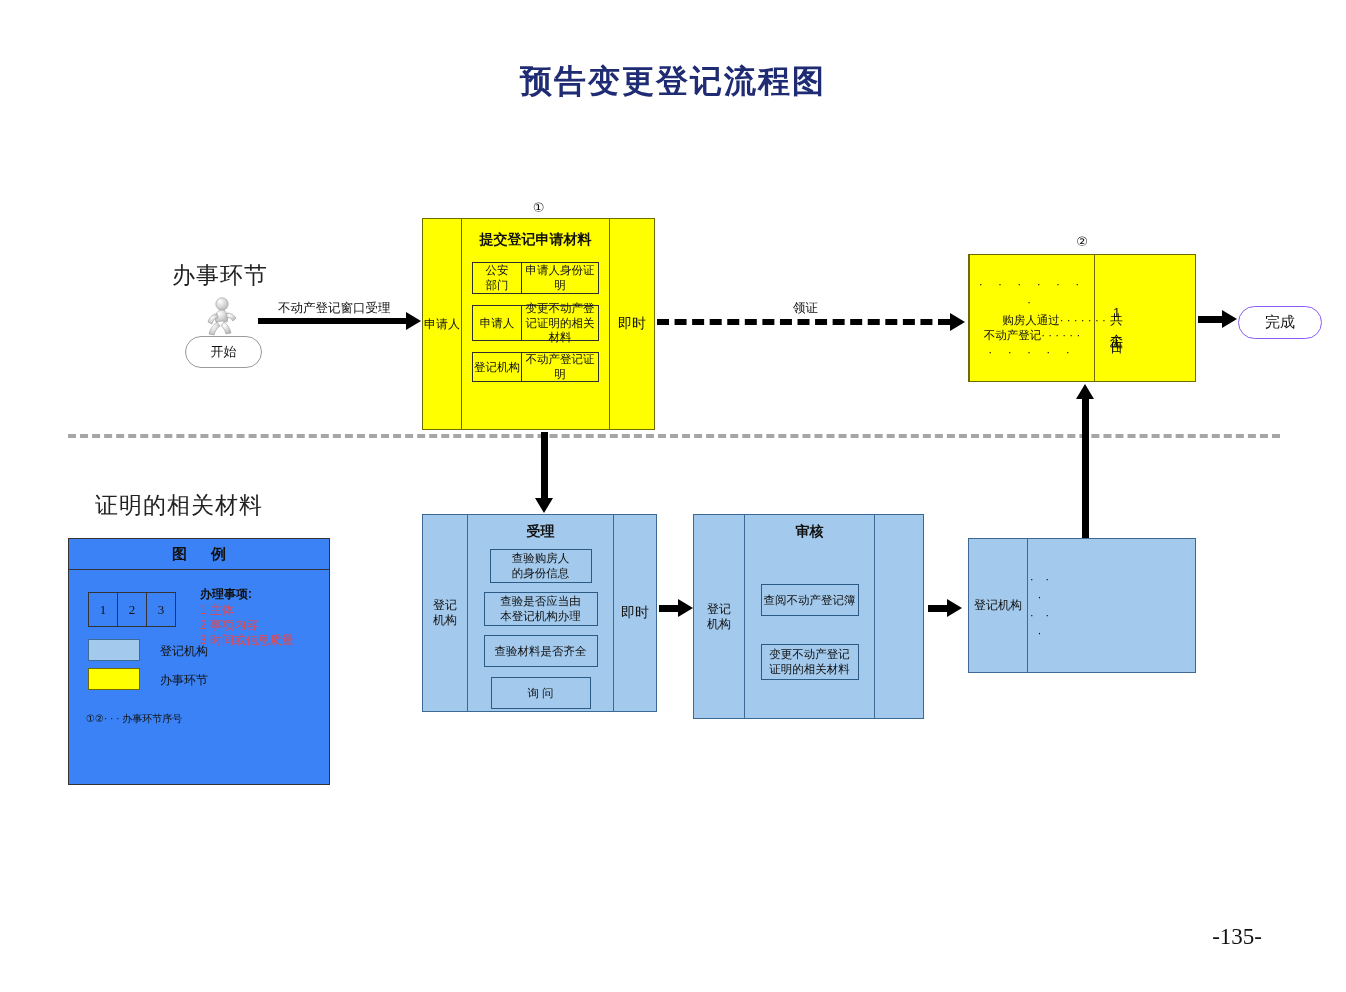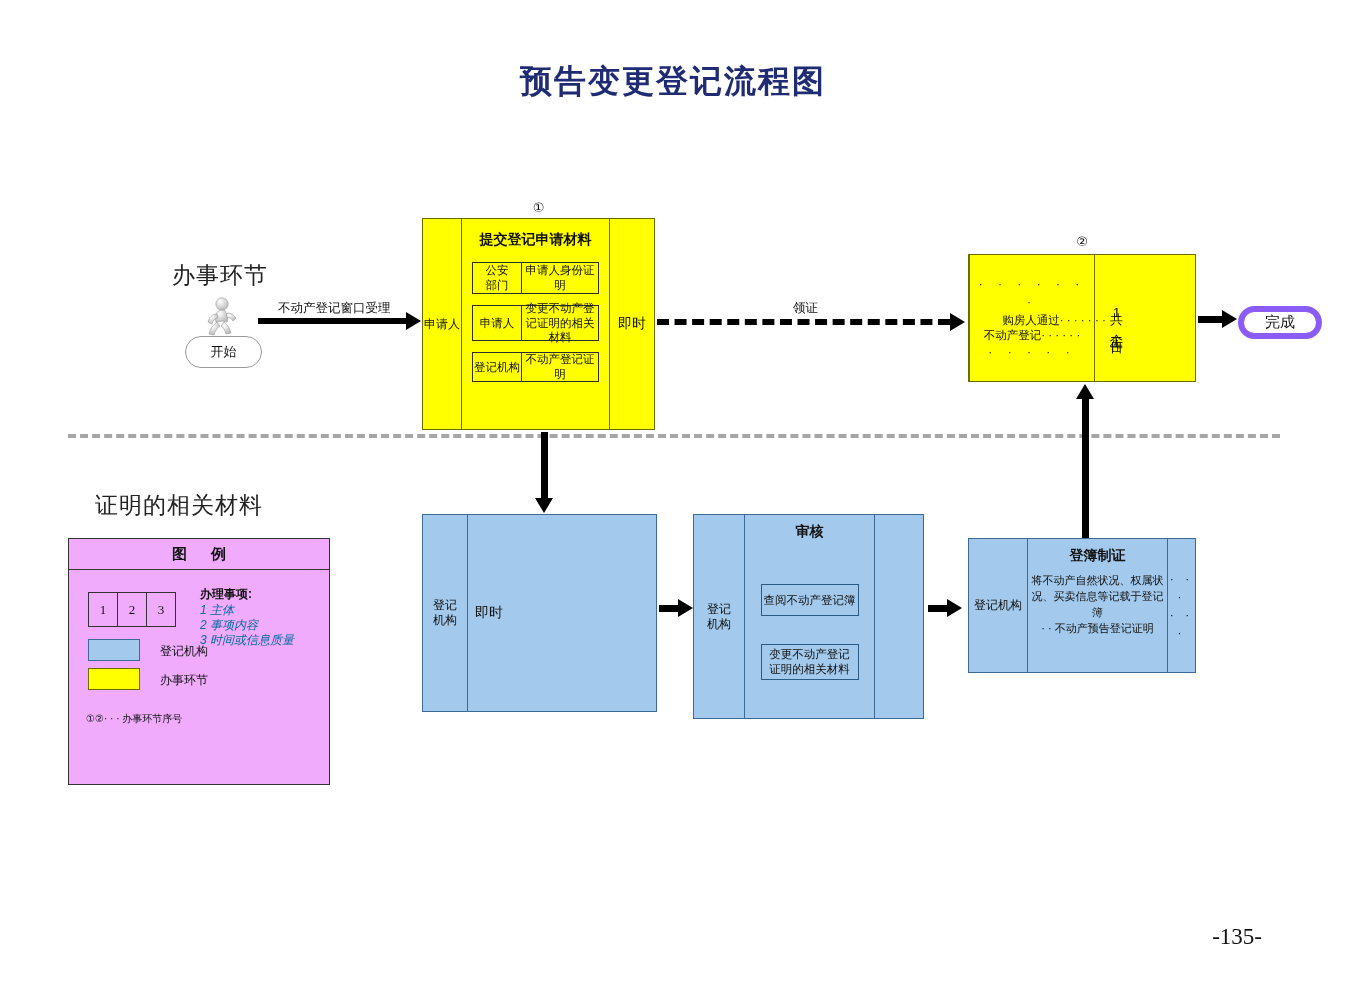--- a/index.html
+++ b/index.html
@@ -34,21 +34,21 @@
   #start-node{
     left:185px;top:336px;width:77px;height:32px;
     border:1px solid #9a9a9a;border-radius:16px;background:#fff;
     font-size:13px;color:#111;display:flex;align-items:center;justify-content:center;
   }
   #runner-icon{left:200px;top:296px;width:46px;height:42px;}
 
   
   #end-node{
     left:1238px;top:306px;width:84px;height:33px;
-    border:6px solid #8b5cf6;border-radius:17px;background:#fff;
+    border:1px solid #8b5cf6;border-radius:17px;background:#fff;
     font-size:15px;color:#111;display:flex;align-items:center;justify-content:center;
   }
 
   
   .phase{display:flex;}
   .phase .col{box-sizing:border-box;display:flex;flex-direction:column;}
   .yellowbox{background:#FFFF00;border:1px solid #6b6b00;}
   .yellowbox .sep{border-left:1px solid #6b6b00;}
   .bluebox{background:#A3C9EC;border:1px solid #3d6a94;}
   .bluebox .sep{border-left:1px solid #3d6a94;}
@@ -98,38 +98,38 @@
   }
   .arrow-head-u{
     width:0;height:0;border-left:9px solid transparent;border-right:9px solid transparent;
     border-bottom:15px solid #000;
   }
   .arrow-label{font-size:12.5px;color:#111;white-space:nowrap;}
 
   
   #legend{
     left:68px;top:538px;width:262px;height:247px;
-    border:1px solid #333;background:#f0abfc;
+    border:1px solid #333;background:#3b82f6;
   }
   #legend-header{
     height:30px;border-bottom:1px solid #333;
     display:flex;align-items:center;justify-content:center;
     font-family:"Liberation Serif","DejaVu Serif",serif;
     font-size:15px;font-weight:bold;color:#111;letter-spacing:24px;padding-left:24px;
   }
   .legend-123{
     left:88px;top:592px;width:88px;height:35px;display:flex;
   }
   .legend-123 .c{
     flex:1;border:1px solid #333;display:flex;align-items:center;justify-content:center;
     font-family:"Liberation Serif","DejaVu Serif",serif;font-size:13px;color:#111;
   }
   .legend-123 .c + .c{border-left:none;}
   #legend-items-title{left:200px;top:586px;font-size:12px;color:#111;font-weight:bold;}
-  .legend-item-line{left:200px;font-size:12px;color:#0369a1;white-space:nowrap;font-style:italic;}
+  .legend-item-line{left:200px;font-size:12px;color:#ef4444;white-space:nowrap;}
   .swatch{width:52px;height:22px;}
   .swatch.blue{background:#A3C9EC;border:1px solid #3d6a94;}
   .swatch.yellow{background:#FFFF00;border:1px solid #6b6b00;}
   .swatch-label{font-size:12px;color:#111;}
   #legend-seq{left:86px;top:712px;font-size:10px;color:#111;white-space:nowrap;}
 
   
   #page-number{
     left:0;top:924px;width:1262px;text-align:right;
     font-family:"Liberation Serif","DejaVu Serif",serif;
@@ -211,20 +211,29 @@
 <div class="abs arrow-line" style="left:1198px;top:316px;width:26px;height:7px;"></div>
 <div class="abs arrow-head-r" style="left:1222px;top:310px;"></div>
 <div class="abs" id="end-node">完成</div>
 
 <div class="abs arrow-line" style="left:541px;top:432px;width:7px;height:70px;"></div>
 <div class="abs arrow-head-d" style="left:535px;top:498px;"></div>
 
 <div class="abs phase bluebox blue" id="accept" style="left:422px;top:514px;width:235px;height:198px;">
   <div class="col actor" style="width:44px;white-space:pre-line;">登记
 机构</div>
+  <div class="col body-col sep" style="width:146px;">
+    <div class="body-title" style="margin-top:8px;">受理</div>
+    <div class="item-box" style="width:100px;height:32px;margin-top:8px;white-space:pre-line;">查验购房人
+的身份信息</div>
+    <div class="item-box" style="width:112px;height:32px;margin-top:9px;white-space:pre-line;">查验是否应当由
+本登记机构办理</div>
+    <div class="item-box" style="width:112px;height:30px;margin-top:9px;white-space:pre-line;">查验材料是否齐全</div>
+    <div class="item-box" style="width:98px;height:30px;margin-top:10px;white-space:pre-line;">询  问</div>
+  </div>
   <div class="col timecol sep" style="width:43px;">即时</div>
 </div>
 
 <div class="abs arrow-line" style="left:659px;top:605px;width:22px;height:7px;"></div>
 <div class="abs arrow-head-r" style="left:678px;top:599px;"></div>
 
 <div class="abs phase bluebox blue" id="review" style="left:693px;top:514px;width:231px;height:205px;">
   <div class="col actor" style="width:50px;white-space:pre-line;">登记
 机构</div>
   <div class="col body-col sep" style="width:130px;">
@@ -234,26 +243,20 @@
 证明的相关材料</div>
   </div>
   <div class="col timecol sep" style="width:49px;"></div>
 </div>
 
 <div class="abs arrow-line" style="left:928px;top:605px;width:24px;height:7px;"></div>
 <div class="abs arrow-head-r" style="left:947px;top:599px;"></div>
 
 <div class="abs phase bluebox blue" id="register" style="left:968px;top:538px;width:228px;height:135px;">
   <div class="col actor" style="width:58px;">登记机构</div>
-  <div class="col sep" style="width:140px;align-items:center;">
-    <div class="body-title" style="margin-top:8px;">登簿制证</div>
-    <div style="font-size:11px;color:#111;line-height:1.45;text-align:center;margin-top:8px;white-space:pre-line;">将不动产自然状况、权属状
-况、买卖信息等记载于登记簿
-· · 不动产预告登记证明</div>
-  </div>
   <div class="col sep dots-grid" style="width:28px;align-items:center;justify-content:center;display:flex;white-space:pre-line;letter-spacing:4px;">· · ·
 · · ·</div>
 </div>
 
 <div class="abs arrow-line" style="left:1082px;top:398px;width:7px;height:140px;"></div>
 <div class="abs arrow-head-u" style="left:1076px;top:384px;"></div>
 
 <div class="abs" id="legend">
   <div id="legend-header">图例</div>
 </div>

